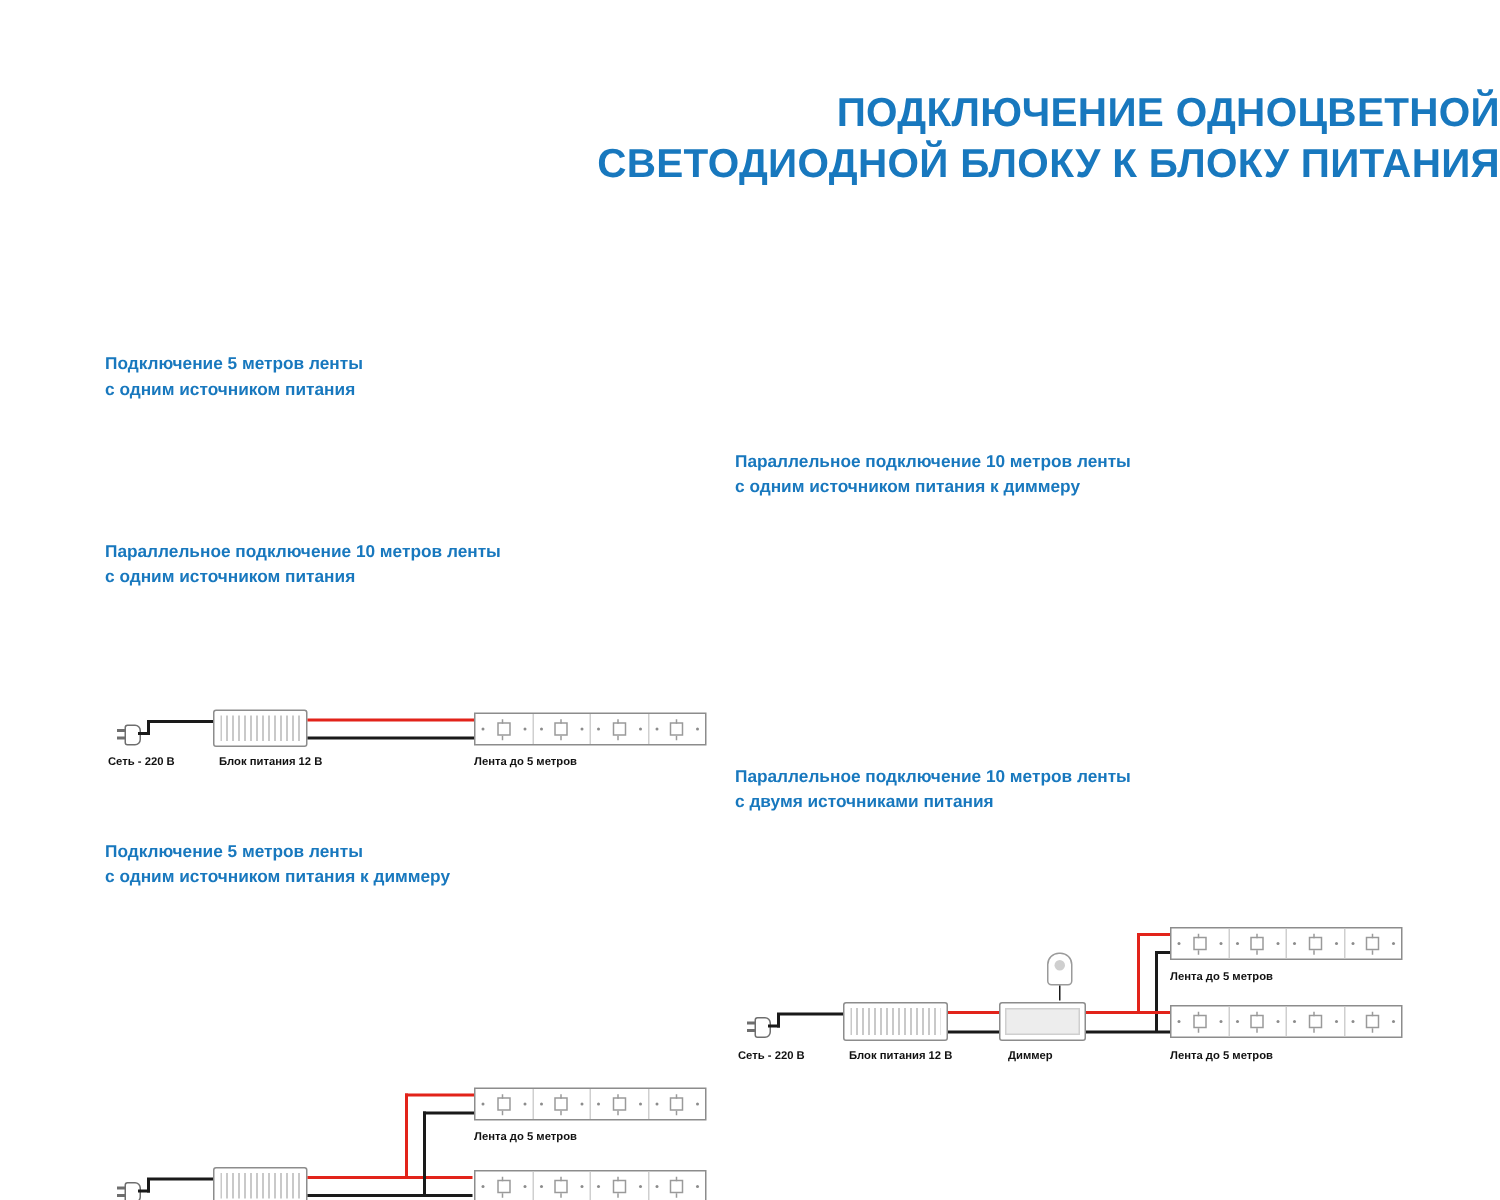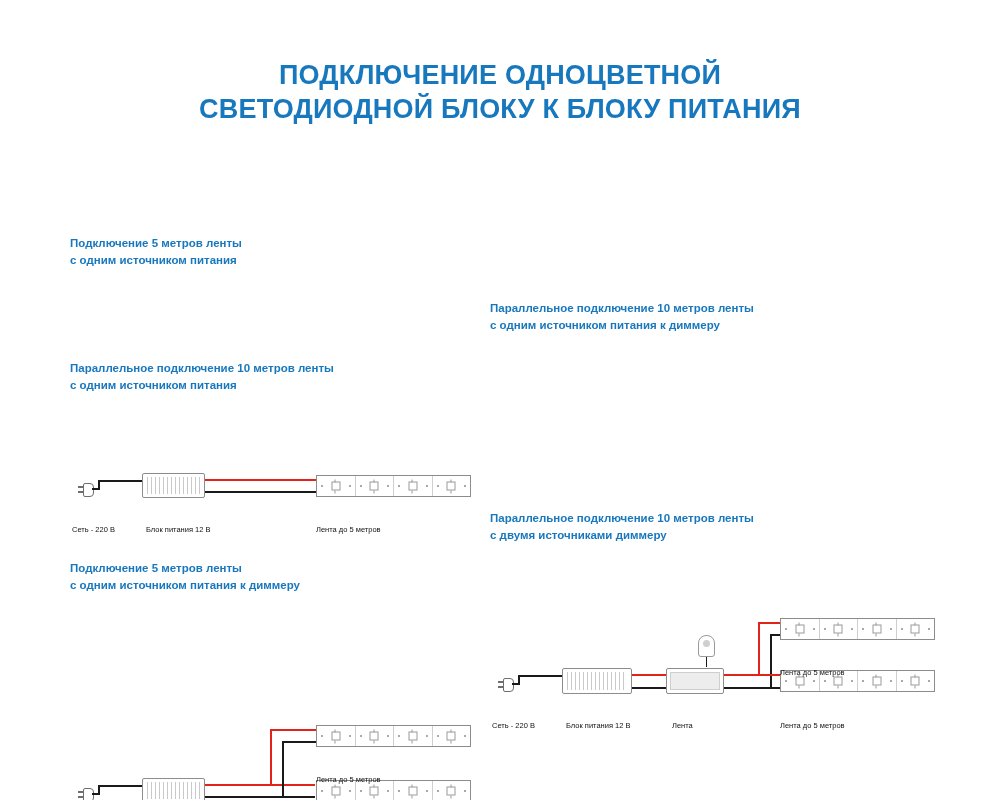--- a/index.html
+++ b/index.html
@@ -18,21 +18,21 @@
   .page {
     position: relative;
     width: 1000px;
     height: 800px;
   }
   .title {
     position: absolute;
     top: 58px;
     left: 0;
     width: 1000px;
-    text-align: center;
+    text-align: right;
     color: #1878be;
     font-weight: bold;
     font-size: 27px;
     line-height: 34px;
     letter-spacing: 0.2px;
   }
   .title .line2 { display: block; }
 
   
   .diagram {
@@ -42,24 +42,23 @@
     color: #1878be;
     font-size: 11.5px;
     line-height: 17px;
     font-weight: bold;
   }
   .caption span { display: block; }
 
   .lbl {
     position: absolute;
     font-size: 7.5px;
-    font-weight: normal;
+    font-weight: bold;
     color: #111111;
     white-space: nowrap;
-    margin-top: 22px;
   }
 
   
   .wire {
     position: absolute;
   }
   .w-red { background: #e2231a; }
   .w-black { background: #1a1a1a; }
 
   
@@ -411,36 +410,36 @@
       <div class="seg">
           <span class="dot d1"></span>
           <span class="led"></span>
           <span class="dot d2"></span>
         </div>
     </div>
 
     <div class="lbl" style="left:290px; top:346px;">Лента до 5 метров</div>
     <div class="lbl" style="left:2px; top:399px;">Сеть - 220 В</div>
     <div class="lbl" style="left:76px; top:399px;">Блок питания 12 В</div>
-    <div class="lbl" style="left:182px; top:399px;">Лента</div>
+    <div class="lbl" style="left:182px; top:399px;">Диммер</div>
     <div class="lbl" style="left:290px; top:399px;">Лента до 5 метров</div>
 
     <div class="caption" style="left:8px; top:428px;">
       <span>Параллельное подключение 10 метров ленты</span>
       <span>с одним источником питания к диммеру</span>
     </div>
   </div>
 
   <div class="diagram" style="left:490px; top:510px; width:470px; height:180px;">
 
     <div class="plug" style="left:8px; top:590px;">
       
       
       
     </div>
 
     <div class="caption" style="left:8px; top:645px;">
       <span>Параллельное подключение 10 метров ленты</span>
-      <span>с двумя источниками диммеру</span>
+      <span>с двумя источниками питания</span>
     </div>
   </div>
 
 </div>
 
 </body></html>

